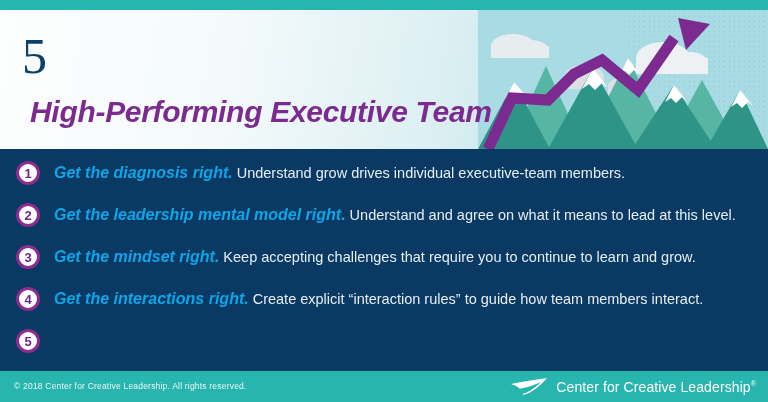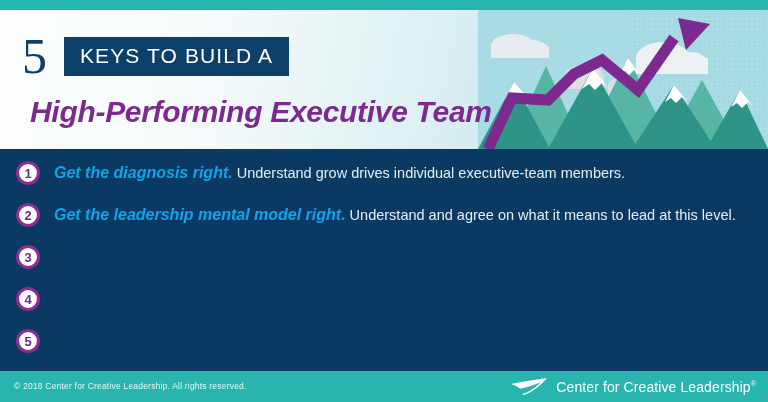--- a/index.html
+++ b/index.html
@@ -221,21 +221,20 @@
         <polygon points="196,75 187,92 193,88 198,93 204,87 209,91"></polygon>
         <polygon points="262,80 253,97 259,93 264,98 270,92 275,96"></polygon>
       </g>
 
       <polyline points="10,139 34,88 70,90 96,64 124,50 160,80 196,28" fill="none" stroke="#7c2a8f" stroke-width="11" stroke-linejoin="miter" stroke-linecap="butt"></polyline>
       <polygon points="200,8 232,14 208,40" fill="#7c2a8f"></polygon>
     </svg>
 
     <div class="title-row">
       <div class="big-number">5</div>
-      <div class="keys-box">KEYS TO BUILD A</div>
     </div>
 
     <div class="subtitle">High-Performing Executive Team</div>
   </div>
 
   <div class="body">
 
     <div class="item item-0">
       <div class="badge">1</div>
       <div class="item-text">
@@ -245,24 +244,30 @@
 
     <div class="item item-1">
       <div class="badge">2</div>
       <div class="item-text">
         <span class="item-lead">Get the leadership mental model right.</span><span>Understand and agree on what it means to lead at this level.</span>
       </div>
     </div>
 
     <div class="item item-2">
       <div class="badge">3</div>
+      <div class="item-text">
+        <span class="item-lead">Get the mindset right.</span><span>Keep accepting challenges that require you to continue to learn and grow.</span>
+      </div>
     </div>
 
     <div class="item item-3">
       <div class="badge">4</div>
+      <div class="item-text">
+        <span class="item-lead">Get the interactions right.</span><span>Create explicit “interaction rules” to guide how team members interact.</span>
+      </div>
     </div>
 
     <div class="item item-4">
       <div class="badge">5</div>
     </div>
 
   </div>
 
   <div class="footer">
     <div class="copyright">© 2018 Center for Creative Leadership. All rights reserved.</div>

